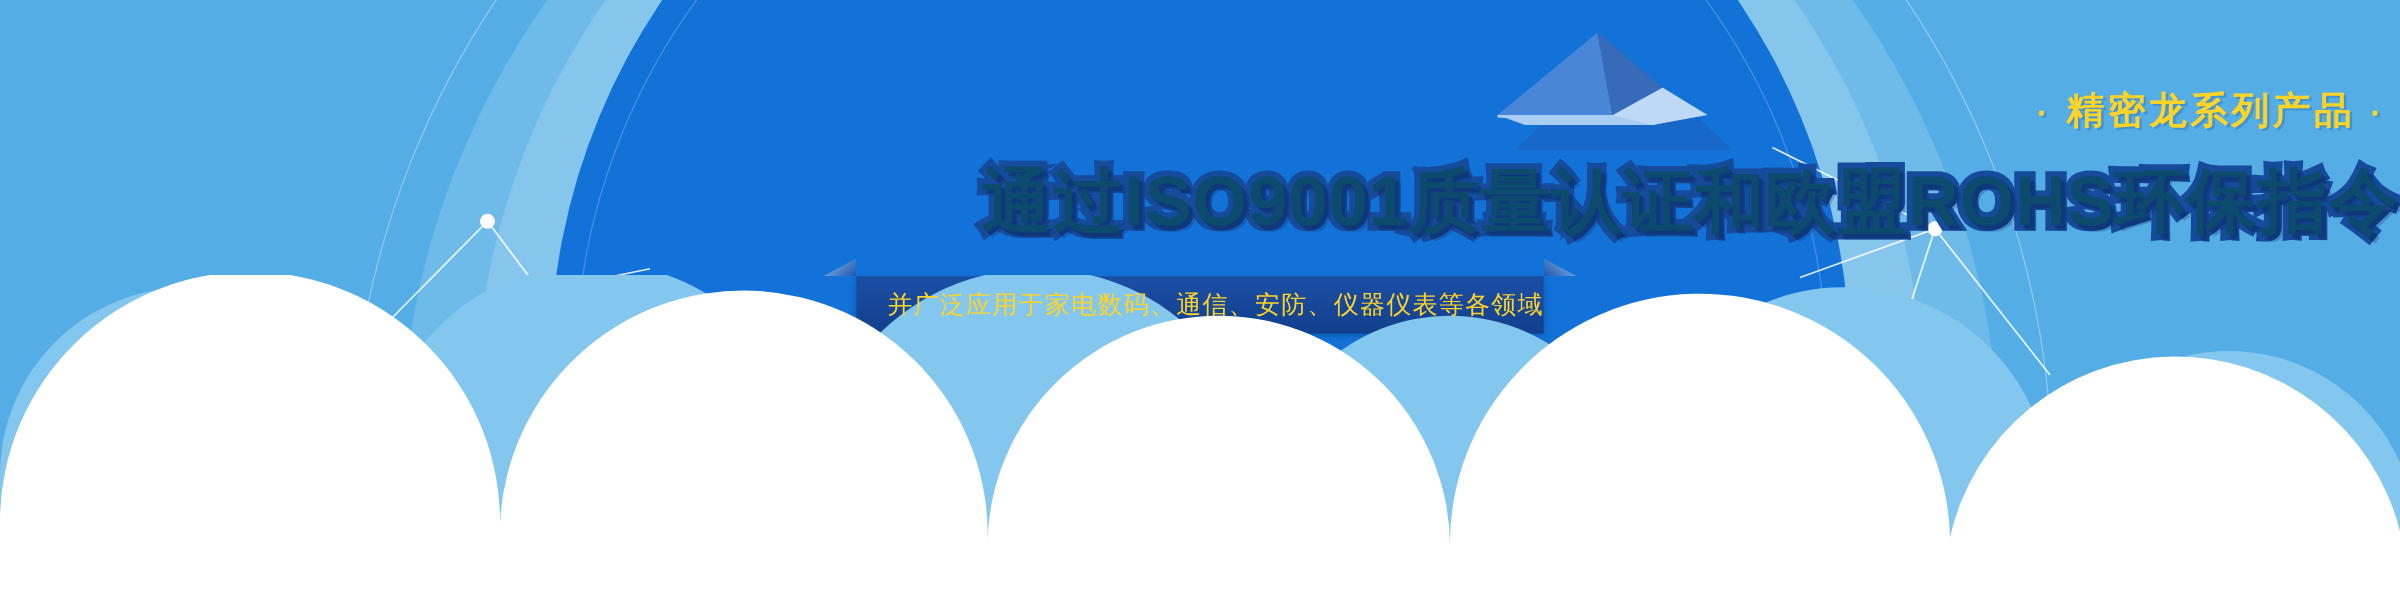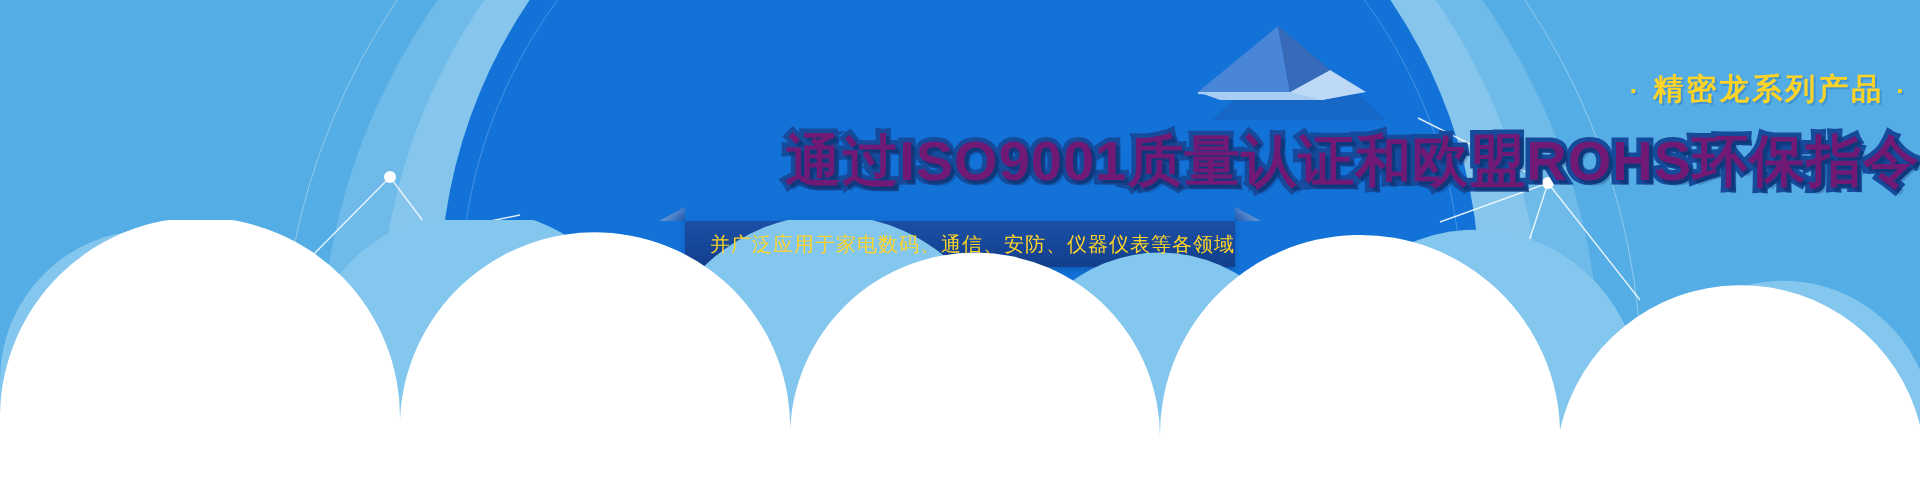--- a/index.html
+++ b/index.html
@@ -105,21 +105,21 @@
     display: inline-block;
     margin: 0 12px;
     font-size: 26px;
     vertical-align: middle;
   }
 
   .headline {
     margin-top: 28px;
     font-size: 56px;
     font-weight: bold;
-    color: #701a75;
+    color: #0c4a6e;
     letter-spacing: 1px;
     line-height: 1.05;
     -webkit-text-stroke: 9px #164a9b;
     paint-order: stroke fill;
     text-shadow:
        3px 3px 0 rgba(10,45,100,0.45),
        5px 5px 0 rgba(10,45,100,0.25);
   }
 
   .ribbon-wrap {

